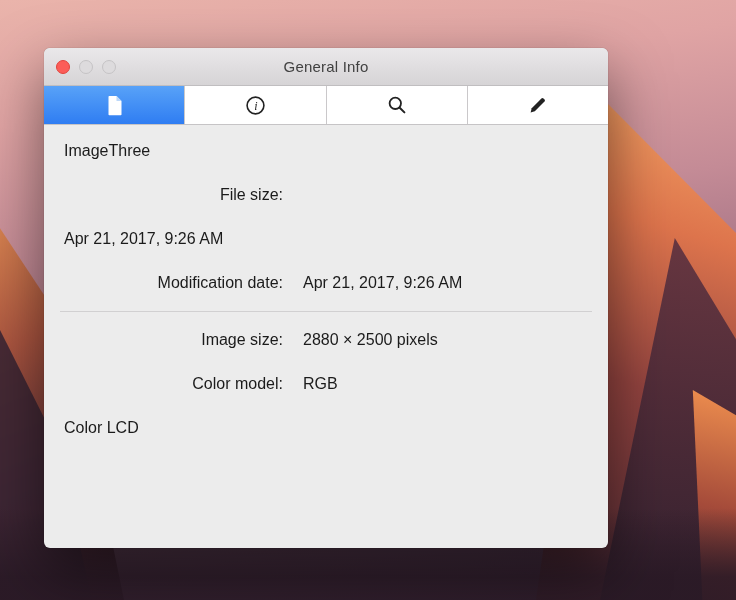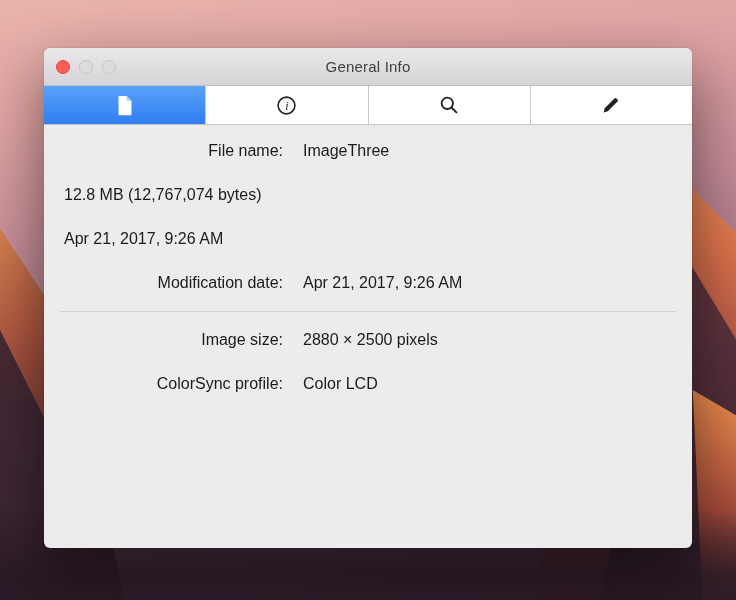--- a/index.html
+++ b/index.html
@@ -22,21 +22,21 @@
     background:linear-gradient(192deg,#f0904f 0%,#a54b3a 55%,#5e2e33 100%);
     clip-path:polygon(10% 0,100% 12%,100% 100%,30% 100%);}
   .wp-left-lit{left:0;top:196px;width:124px;height:404px;
     background:linear-gradient(158deg,#e28d54 0%,#ab5540 34%,#5e3038 68%,#392230 100%);
     clip-path:polygon(0 8%,56% 34%,100% 100%,0 100%);}
   .wp-left-dark{left:0;top:330px;width:92px;height:270px;opacity:.88;background:#392433;
     clip-path:polygon(0 0,62% 42%,100% 100%,0 100%);}
   .wp-bottom{left:0;bottom:0;width:100%;height:92px;
     background:linear-gradient(180deg,rgba(58,34,48,0) 0%,rgba(41,25,37,.85) 75%);}
   
-  .window{position:absolute;left:44px;top:48px;width:648px;height:500px;
+  .window{position:absolute;left:44px;top:48px;width:564px;height:500px;
     border-radius:6px;overflow:hidden;background:#ececec;
     box-shadow:0 24px 60px rgba(0,0,0,.5),0 0 1px rgba(0,0,0,.45);}
   .titlebar{height:37px;position:relative;display:flex;align-items:center;justify-content:center;
     background:linear-gradient(#eae8ea,#d6d4d6);border-bottom:1px solid #c0bec0;}
   .title{font-size:15px;color:#414141;letter-spacing:.2px;}
   .traffic{position:absolute;left:12px;top:0;height:100%;display:flex;align-items:center;gap:9px;}
   .light{width:14px;height:14px;border-radius:50%;box-sizing:border-box;}
   .light-close{background:#fc5d58;border:1px solid #e1443d;}
   .light-gray{background:#dddbdd;border:1px solid #c5c3c5;}
   
@@ -96,39 +96,41 @@
     </div>
     <div class="tab">
       <svg width="20" height="20" viewBox="0 0 20 20">
         <path d="M2.6 17.4 l1.1 -4.2 L13.4 3.5 a1.5 1.5 0 0 1 2.1 0 l1 1 a1.5 1.5 0 0 1 0 2.1 L6.8 16.3 z" fill="#222222"></path>
       </svg>
     </div>
   </div>
 
   <div class="content">
     <div class="row">
-      <span class="row-label">File name:</span>
       <span class="row-value">ImageThree</span>
     </div>
     <div class="row">
-      <span class="row-value">12.8 MB (12,767,074 bytes)</span>
+      <span class="row-label">File size:</span>
     </div>
     <div class="row">
       <span class="row-value">Apr 21, 2017, 9:26 AM</span>
     </div>
     <div class="row">
       <span class="row-label">Modification date:</span>
       <span class="row-value">Apr 21, 2017, 9:26 AM</span>
     </div>
 
     <hr class="sep">
 
     <div class="row">
       <span class="row-label">Image size:</span>
       <span class="row-value">2880 × 2500 pixels</span>
     </div>
     <div class="row">
-      <span class="row-label">ColorSync profile:</span>
+      <span class="row-label">Color model:</span>
+      <span class="row-value">RGB</span>
+    </div>
+    <div class="row">
       <span class="row-value">Color LCD</span>
     </div>
   </div>
 
 </div>
 
 </body></html>

